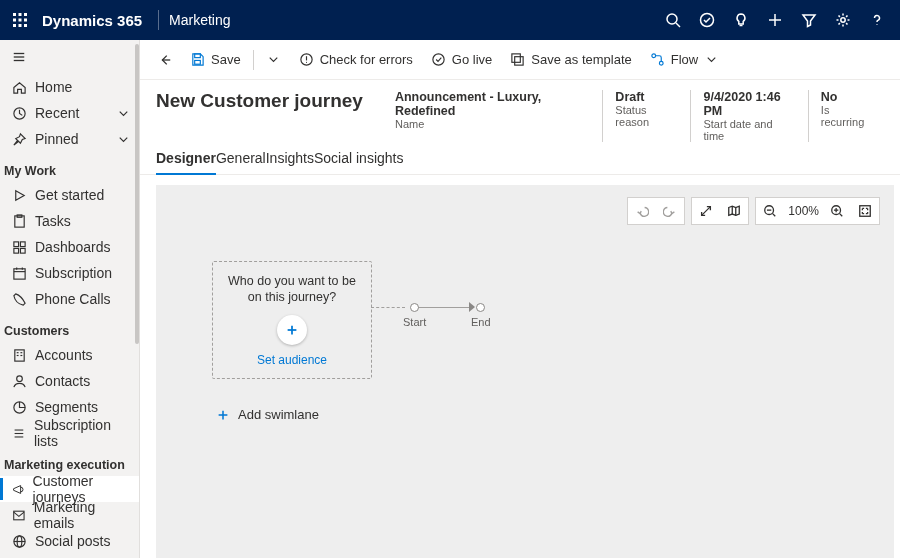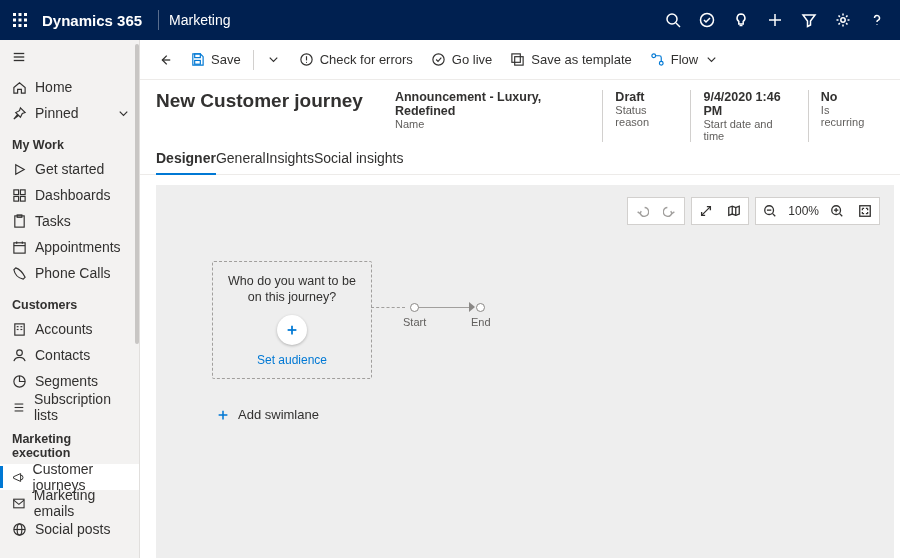--- a/index.html
+++ b/index.html
@@ -102,21 +102,21 @@
   .nav-item.active::before{
     content:"";
     position:absolute; left:0; top:2px; bottom:2px; width:3px;
     background: var(--active-bar);
   }
   .nav-item .chev { margin-left:auto; }
   .nav-item svg { width:15px; height:15px; stroke:#323130; fill:none; stroke-width:1.25;}
   .nav-item.active svg { stroke:#323130; }
   .nav-item.active span { font-weight:400; }
   .nav-header {
-    padding: 12px 12px 4px 12px;
+    padding: 12px 12px 4px 4px;
     font-size:12.5px;
     font-weight:600;
     color:#323130;
   }
 
   
   .main {
     flex:1;
     display:flex;
     flex-direction:column;
@@ -363,59 +363,69 @@
     </div>
 
     <div class="nav-item">
       <svg viewBox="0 0 16 16">
           <path d="M2 8 l6 -5 l6 5 v6 h-4 v-4 h-4 v4 h-4 z"></path>
         </svg>
       <span>Home</span>
     </div>
     <div class="nav-item">
       <svg viewBox="0 0 16 16">
+          <circle cx="8" cy="8" r="6"></circle>
+          <path d="M8 4 v4 l3 2"></path>
+        </svg>
+      <span>Recent</span>
+      <svg class="chev" viewBox="0 0 16 16">
+          <path d="M4 6 l4 4 l4 -4"></path>
+        </svg>
+    </div>
+    <div class="nav-item">
+      <svg viewBox="0 0 16 16">
           <path d="M9 2 l5 5 l-3 1 l-2 4 l-3 -3 l-4 5 l5 -4 l-3 -3 l4 -2 z"></path>
         </svg>
       <span>Pinned</span>
       <svg class="chev" viewBox="0 0 16 16">
           <path d="M4 6 l4 4 l4 -4"></path>
         </svg>
     </div>
 
     <div class="nav-header">My Work</div>
     <div class="nav-item">
       <svg viewBox="0 0 16 16">
           <path d="M4 3 l9 5 l-9 5 z"></path>
         </svg>
       <span>Get started</span>
+    </div>
+    <div class="nav-item">
+      <svg viewBox="0 0 16 16">
+          <rect x="3" y="2" width="10" height="12"></rect>
+          <rect x="5.5" y="1" width="5" height="2.5"></rect>
+        </svg>
+      <span>Tasks</span>
     </div>
     <div class="nav-item">
       <svg viewBox="0 0 16 16">
           <rect x="2" y="2" width="5" height="5"></rect>
           <rect x="9" y="2" width="5" height="5"></rect>
           <rect x="2" y="9" width="5" height="5"></rect>
           <rect x="9" y="9" width="5" height="5"></rect>
         </svg>
       <span>Dashboards</span>
     </div>
     <div class="nav-item">
       <svg viewBox="0 0 16 16">
-          <rect x="3" y="2" width="10" height="12"></rect>
-          <rect x="5.5" y="1" width="5" height="2.5"></rect>
-        </svg>
-      <span>Tasks</span>
-    </div>
-    <div class="nav-item">
-      <svg viewBox="0 0 16 16">
           <rect x="2" y="3" width="12" height="11"></rect>
           <line x1="2" y1="6" x2="14" y2="6"></line>
           <line x1="5" y1="1.5" x2="5" y2="4"></line>
           <line x1="11" y1="1.5" x2="11" y2="4"></line>
         </svg>
-      <span>Appointments</span>
+      <span>Subscription</span>
     </div>
     <div class="nav-item">
       <svg viewBox="0 0 16 16">
           <path d="M4 2 c6 2 8 6 10 10 l-2 2 c-5 -1 -9 -5 -10 -10 z"></path>
         </svg>
       <span>Phone Calls</span>
     </div>
 
     <div class="nav-header">Customers</div>
     <div class="nav-item">

